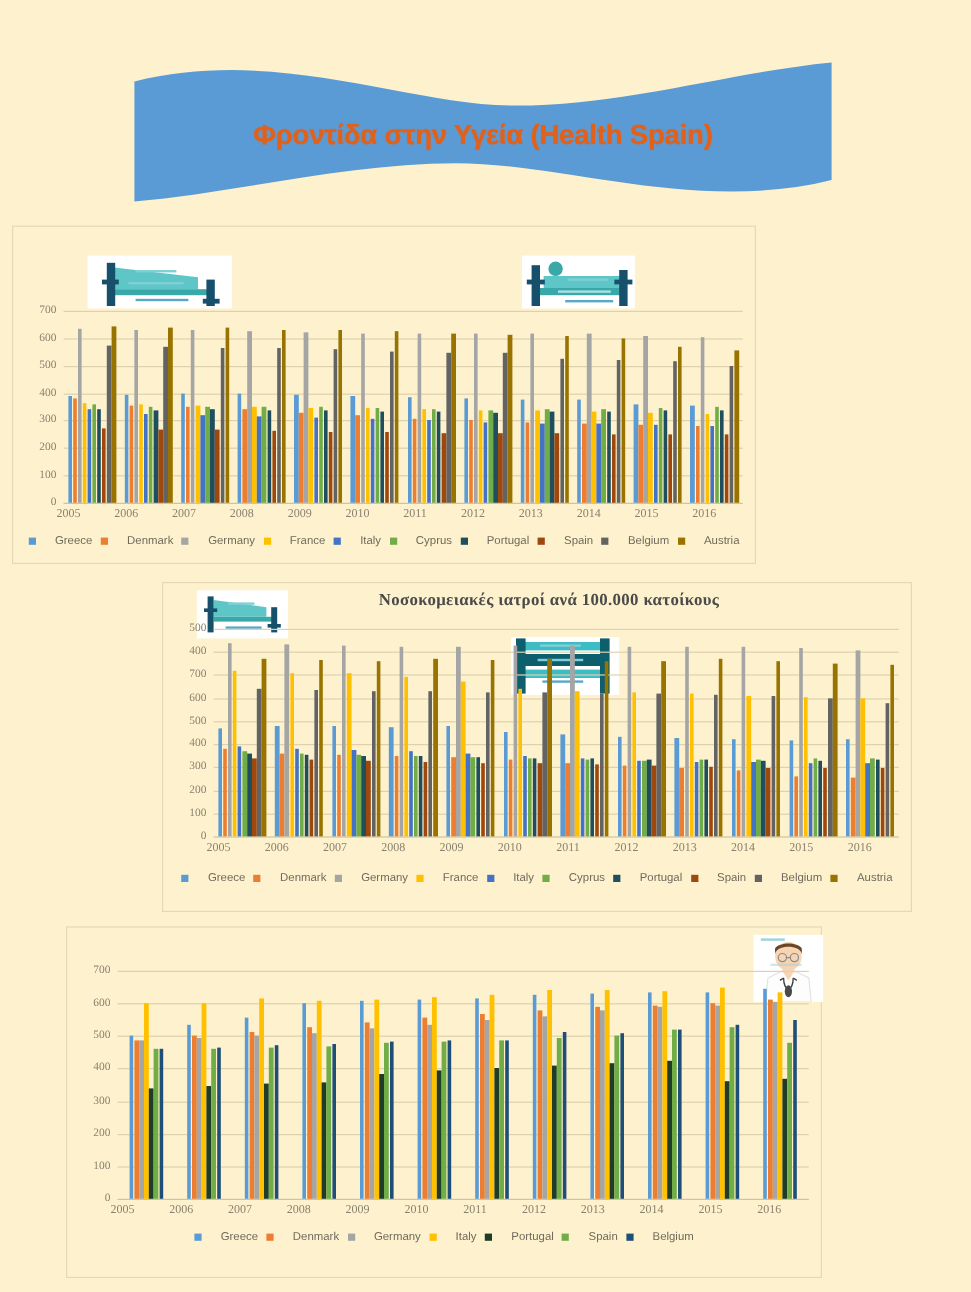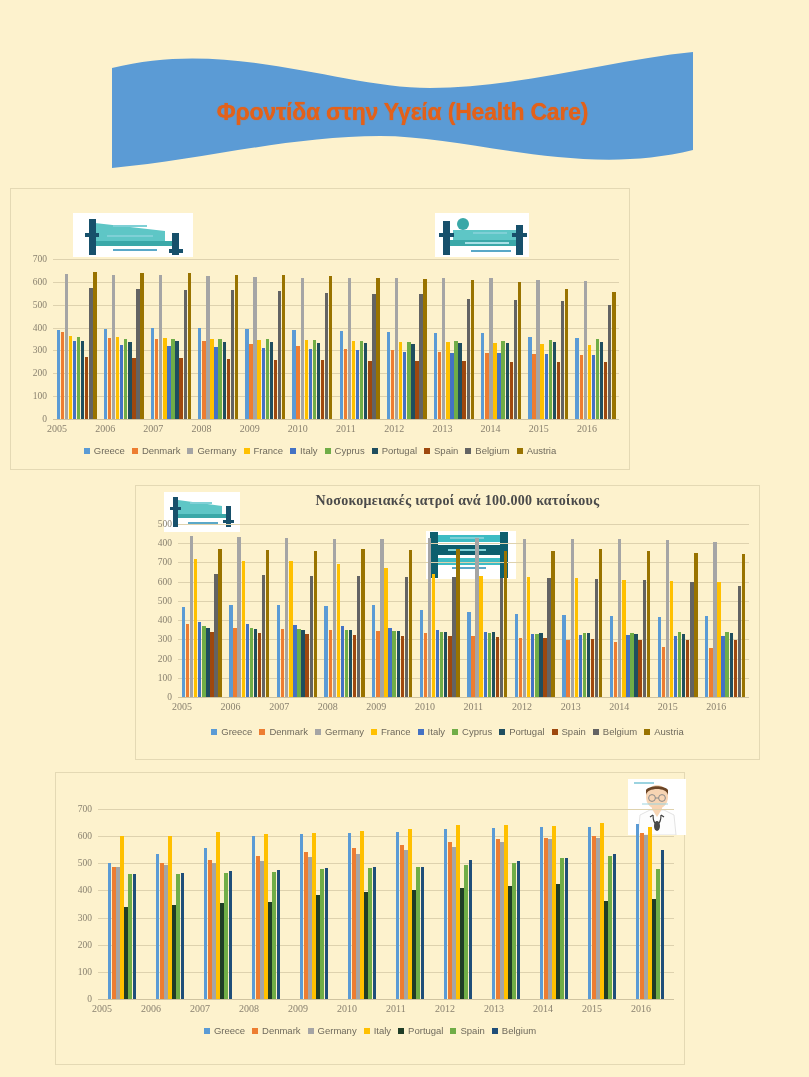--- a/index.html
+++ b/index.html
@@ -84,39 +84,39 @@
     display: flex;
   }
   .xlab { flex: 1 1 0; text-align: left; font-size: 10px;
           color: #8a8270; font-family: "Liberation Serif", serif; }
 
   .legend {
     position: absolute; left: 0; right: 0;
     display: flex; flex-wrap: wrap; justify-content: center;
     align-items: center; gap: 7px;
   }
-  .leg-item { display: flex; align-items: center; gap: 4px; }
+  .leg-item { display: flex; align-items: center; gap: 16px; }
   .leg-sw { width: 6px; height: 6px; display: inline-block; }
   .leg-tx { font-size: 9.5px; color: #6f6a5c; }
 
   
   .icon-card {
     position: absolute; background: #ffffff;
     display: flex; align-items: center; justify-content: center;
     overflow: hidden;
   }
 </style>
 </head>
 <body>
 
 <div class="banner-wrap">
   <svg viewBox="0 0 585 125" preserveAspectRatio="none">
     <path d="M2,18 C120,-12 230,38 320,38 C410,38 500,10 583,2 L583,100 C470,128 360,86 270,86 C180,86 90,110 2,118 Z" fill="#5b9bd5"></path>
   </svg>
-  <div class="banner-text">Φροντίδα στην Υγεία (Health Care)</div>
+  <div class="banner-text">Φροντίδα στην Υγεία (Health Spain)</div>
 </div>
 
 <div class="chart-box" id="chart1">
 
   <div class="icon-card" style="left:62px; top:24px; width:120px; height:44px;">
     <svg viewBox="0 0 120 44" width="120" height="44">
       <rect x="0" y="0" width="120" height="44" fill="#ffffff"></rect>
       <path d="M22 10 L92 18 L92 28 L22 28 Z" fill="#5ec6c6"></path>
       <rect x="22" y="28" width="80" height="5" fill="#3aa8a8"></rect>
       <rect x="16" y="6" width="7" height="36" fill="#17506b"></rect>

